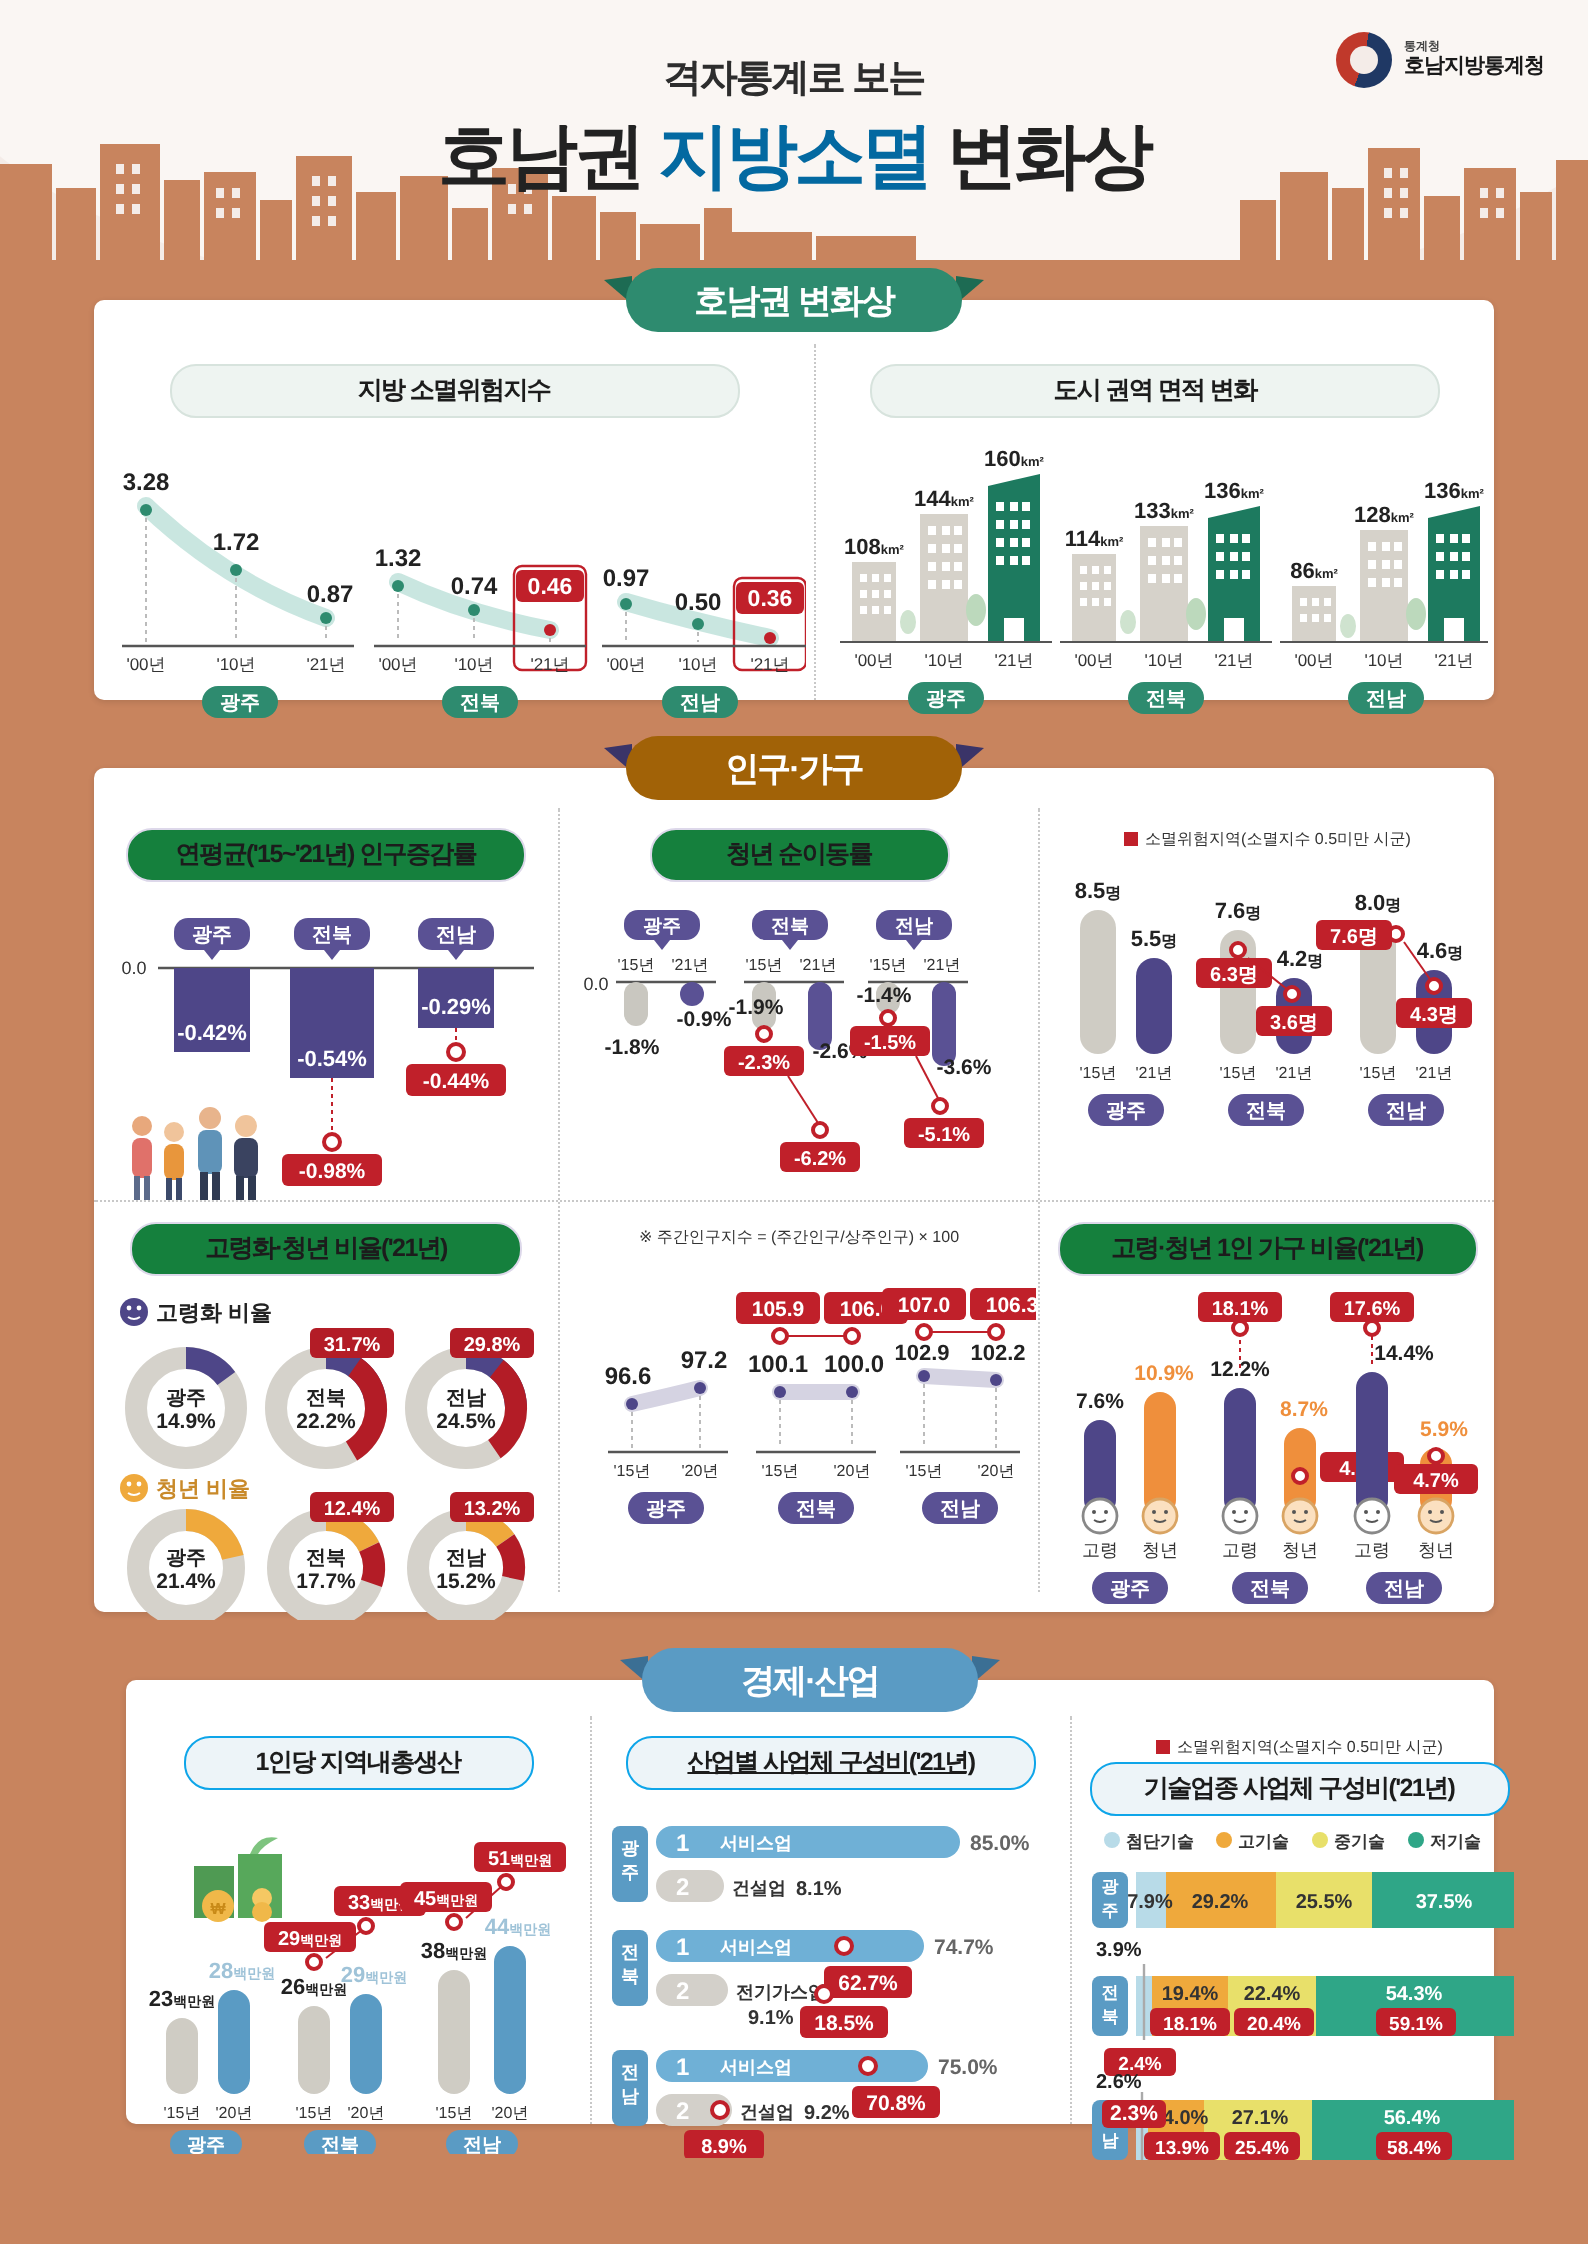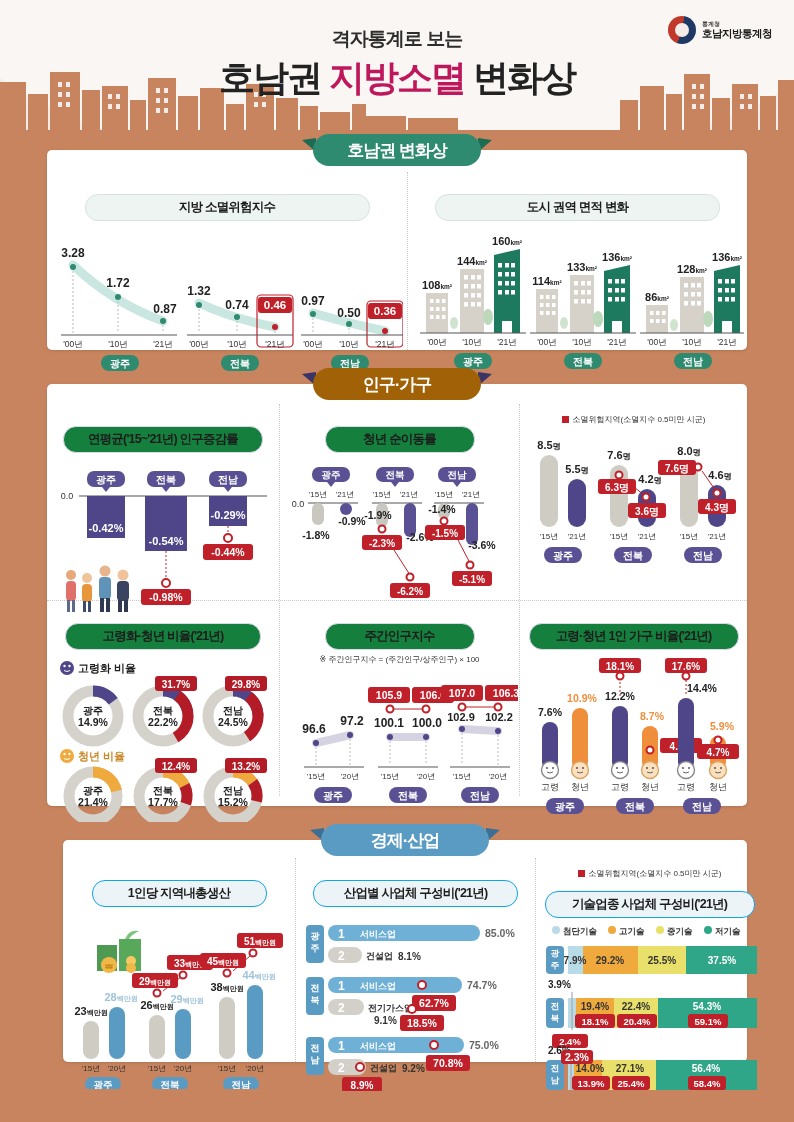--- a/index.html
+++ b/index.html
@@ -12,21 +12,21 @@
   
   .header { position:relative; width:794px; height:130px; background:#f4ece8; overflow:hidden; }
   .header .wave {
     position:absolute; left:-40px; top:-140px; width:880px; height:300px;
     background:#faf6f3; border-radius:50%/60%;
   }
   .skyline { position:absolute; left:0; bottom:0; width:794px; height:70px; }
   .title-wrap { position:absolute; left:0; top:26px; width:794px; text-align:center; z-index:5; }
   .title-sub { font-size:19px; font-weight:bold; color:#2d2d2d; letter-spacing:-1px; }
   .title-main { font-size:36px; font-weight:bold; color:#222; letter-spacing:-2px; margin-top:2px; }
-  .title-main .red { color:#be185d; }
+  .title-main .red { color:#0369a1; }
   .logo { position:absolute; right:22px; top:16px; display:flex; align-items:center; gap:6px; z-index:6; }
   .logo-mark { width:28px; height:28px; border-radius:50%; position:relative;
      background:conic-gradient(from 200deg,#c0392b 0deg 170deg,#1f3864 170deg 360deg); }
   .logo-mark::after{content:"";position:absolute;left:7px;top:7px;width:14px;height:14px;border-radius:50%;background:#f4ece8;}
   .logo-txt { line-height:1.15; }
   .logo-txt .l1{font-size:6px;color:#444;font-weight:bold;}
   .logo-txt .l2{font-size:10.5px;color:#1a1a1a;font-weight:bold;letter-spacing:-0.5px;}
 
   
   .section { position:relative; margin:0 auto; width:700px; }
@@ -35,21 +35,21 @@
     position:relative; height:32px; border-radius:16px; display:flex; align-items:center;
     justify-content:center; color:#fff; font-size:17px; font-weight:bold; letter-spacing:-1px;
   }
   .sec-banner .tail-l,.sec-banner .tail-r{position:absolute;top:4px;width:14px;height:14px;}
   .sec-banner .tail-l{left:-11px;} .sec-banner .tail-r{right:-11px;}
   .panel { background:#ffffff; border-radius:5px; box-shadow:0 1px 3px rgba(0,0,0,.12); }
   .panel-inner{ display:flex; }
   .col { position:relative; padding:10px 6px 12px; }
   .col + .col { border-left:1px dotted #c8c8c8; }
   .cap {
-    margin:12px auto 4px; display:block; text-align:center; padding:4px 10px;
+    margin:0 auto 4px; display:block; text-align:center; padding:4px 10px;
     border-radius:13px; font-size:12.5px; font-weight:bold; letter-spacing:-0.8px;
   }
   .cap.g { background:#eef4f1; border:1px solid #d7e3dd; color:#1c1c1c; }
   .cap.p { background:#15803d; border:1px solid #ddd8ea; color:#1c1c1c; }
   .cap.b { background:#edf4f8; border:1px solid #0ea5e9; color:#1c1c1c; }
   .redbox{ background:#c0202a; color:#fff; font-weight:bold; border-radius:3px; padding:1px 4px; font-size:10.5px; display:inline-block; white-space:nowrap;}
   .legend-top{ display:flex; align-items:center; justify-content:center; gap:4px; font-size:8px; color:#333; margin-bottom:2px;}
   .legend-sq{width:7px;height:7px;background:#c0202a;display:inline-block;}
   svg{display:block;}
 </style>
@@ -598,21 +598,20 @@
             <circle cx="180" cy="142" r="24" fill="none" stroke="#efa93c" stroke-width="11" stroke-dasharray="22.9 127.9" transform="rotate(-90 180 142)"></circle>
             <circle cx="180" cy="142" r="24" fill="none" stroke="#b31c26" stroke-width="11" stroke-dasharray="19.9 130.9" transform="rotate(-35 180 142)"></circle>
             <text x="180" y="140" font-size="10" font-weight="bold" fill="#222" text-anchor="middle">전남</text>
             <text x="180" y="152" font-size="10.5" font-weight="bold" fill="#222" text-anchor="middle">15.2%</text>
             <rect x="172" y="104" rx="3" width="42" height="15" fill="#b31c26"></rect>
               <text x="193" y="115.5" font-size="10" font-weight="bold" fill="#fff" text-anchor="middle">13.2%</text>
           </g>
         </svg>
       </div>
       <div class="col" style="width:240px;">
-        <div class="cap p" style="width:150px;">주간인구지수</div>
         <div style="text-align:center;font-size:8px;color:#333;margin-top:2px;">※ 주간인구지수 = (주간인구/상주인구) × 100</div>
         <svg viewBox="0 0 232 150" style="width:232px;height:150px;">
           <g>
             <path d="M30,78 Q48,74 64,70" stroke="#d5d3e2" stroke-width="8" fill="none" stroke-linecap="round"></path>
             <line x1="30" y1="78" x2="30" y2="100" stroke="#bbb" stroke-dasharray="2,2" stroke-width="1"></line>
             <line x1="64" y1="70" x2="64" y2="100" stroke="#bbb" stroke-dasharray="2,2" stroke-width="1"></line>
             <circle cx="30" cy="78" r="3" fill="#4e4688"></circle>
               <circle cx="64" cy="70" r="3" fill="#4e4688"></circle>
             <text x="28" y="68" font-size="12" font-weight="bold" fill="#222" text-anchor="middle">96.6</text>
             <text x="66" y="60" font-size="12" font-weight="bold" fill="#222" text-anchor="middle">97.2</text>
@@ -809,21 +808,21 @@
               <text x="191" y="33.5" font-size="10" font-weight="bold" fill="#fff" text-anchor="middle">51<tspan font-size="7">백만원</tspan></text>
             <text x="158" y="160" font-size="8" fill="#333" text-anchor="middle">'15년</text>
               <text x="186" y="160" font-size="8" fill="#333" text-anchor="middle">'20년</text>
             <rect x="154" y="166" rx="7" width="36" height="14" fill="#5a9bc4"></rect>
               <text x="172" y="176.5" font-size="9.5" font-weight="bold" fill="#fff" text-anchor="middle">전남</text>
           </g>
         </svg>
       </div>
 
       <div class="col" style="width:240px;">
-        <div class="cap b" style="width:205px;">산업별 사업체 구성비('21년)</div>
+        <div class="cap b" style="width:205px;text-decoration:underline;">산업별 사업체 구성비('21년)</div>
         <svg viewBox="0 0 232 180" style="width:232px;height:180px;">
           <g>
             <rect x="4" y="14" rx="4" width="18" height="38" fill="#5a9bc4"></rect>
             <text x="13" y="28" font-size="9" font-weight="bold" fill="#fff" text-anchor="middle">광</text>
             <text x="13" y="40" font-size="9" font-weight="bold" fill="#fff" text-anchor="middle">주</text>
             <rect x="26" y="14" rx="8" width="152" height="16" fill="#6fb0d6"></rect>
             <text x="36" y="26.5" font-size="12" font-weight="bold" fill="#fff">1</text>
             <text x="58" y="25.5" font-size="9" font-weight="bold" fill="#fff">서비스업</text>
             <text x="183" y="26" font-size="10.5" font-weight="bold" fill="#666">85.0%</text>
             <rect x="26" y="36" rx="8" width="34" height="16" fill="#d3d0ca"></rect>
@@ -941,17 +940,17 @@
             <text x="164" y="150" font-size="10" font-weight="bold" fill="#fff" text-anchor="middle">56.4%</text>
             <line x1="29" y1="134" x2="29" y2="168" stroke="#aaa" stroke-width="1.2"></line>
             <rect x="30" y="154" rx="3" width="38" height="14" fill="#c0202a"></rect>
               <text x="49" y="165" font-size="9.5" font-weight="bold" fill="#fff" text-anchor="middle">13.9%</text>
             <rect x="70" y="154" rx="3" width="38" height="14" fill="#c0202a"></rect>
               <text x="89" y="165" font-size="9.5" font-weight="bold" fill="#fff" text-anchor="middle">25.4%</text>
             <rect x="146" y="154" rx="3" width="38" height="14" fill="#c0202a"></rect>
               <text x="165" y="165" font-size="9.5" font-weight="bold" fill="#fff" text-anchor="middle">58.4%</text>
           </g>
         </svg>
-        <div style="position:absolute;left:25px;bottom:-2px;" class="redbox">2.3%</div>
+        <div style="position:absolute;left:15px;bottom:-2px;" class="redbox">2.3%</div>
       </div>
     </div>
   </div>
 </div>
 
 </body></html>

